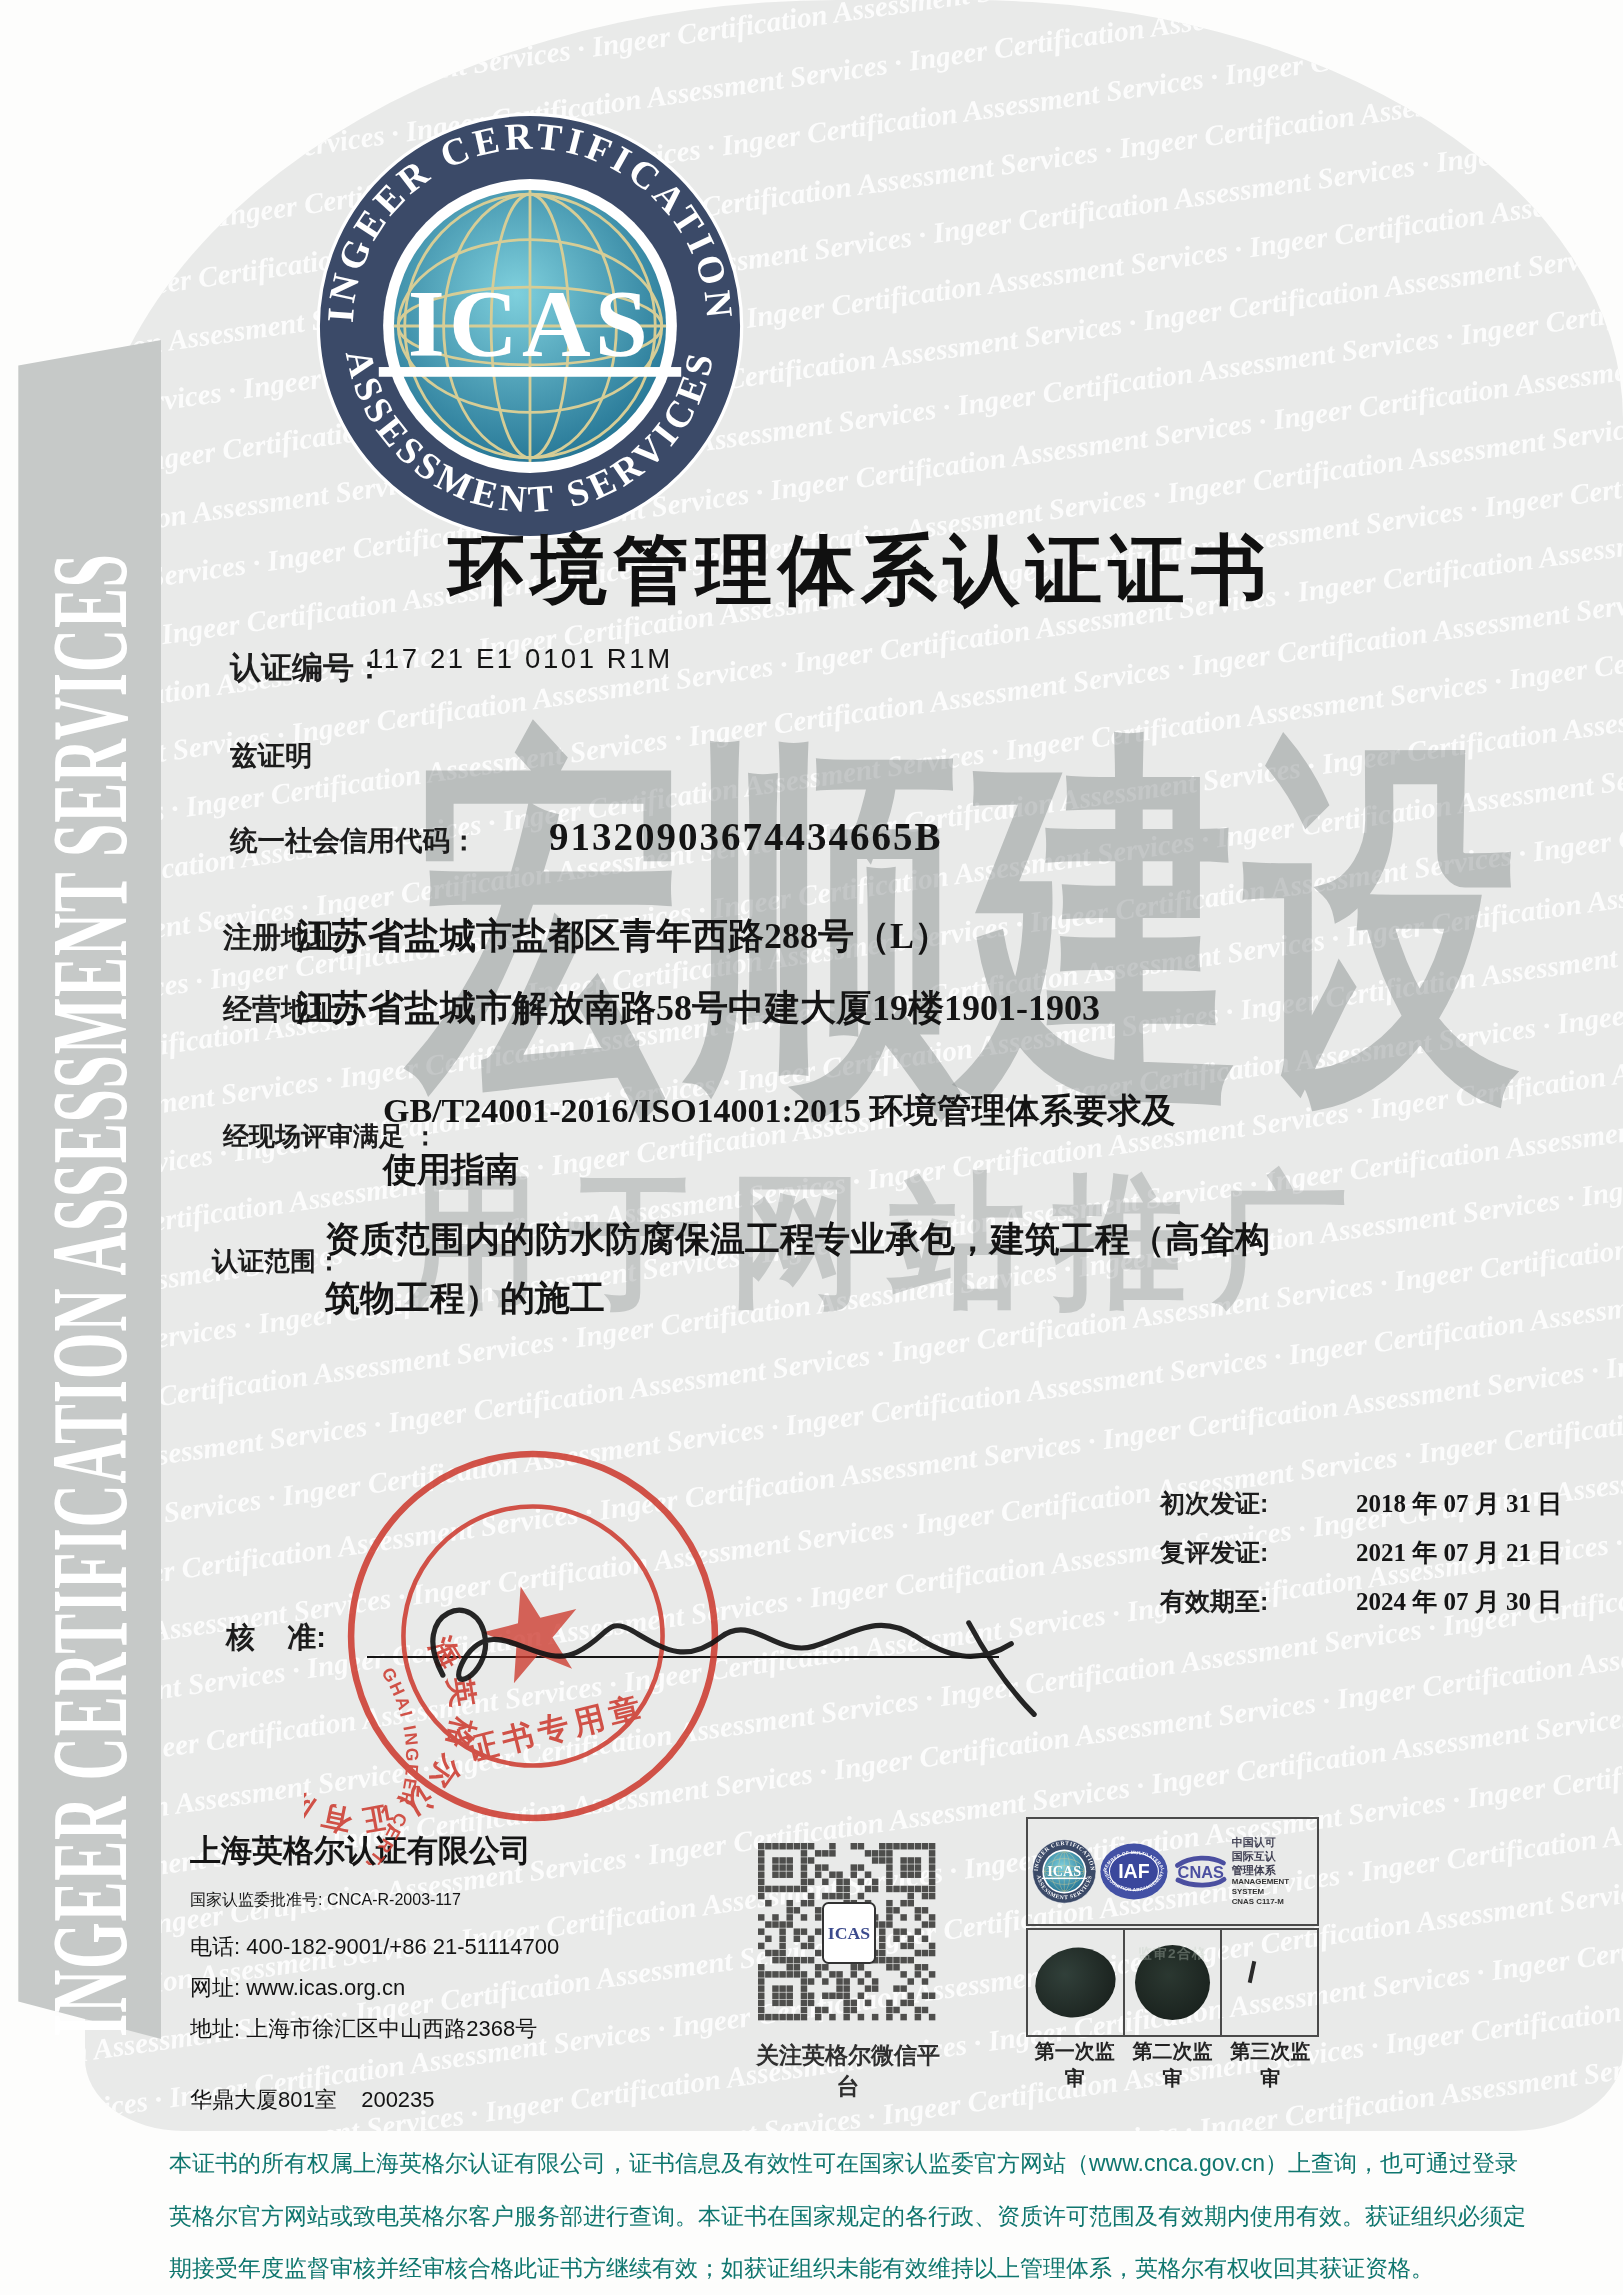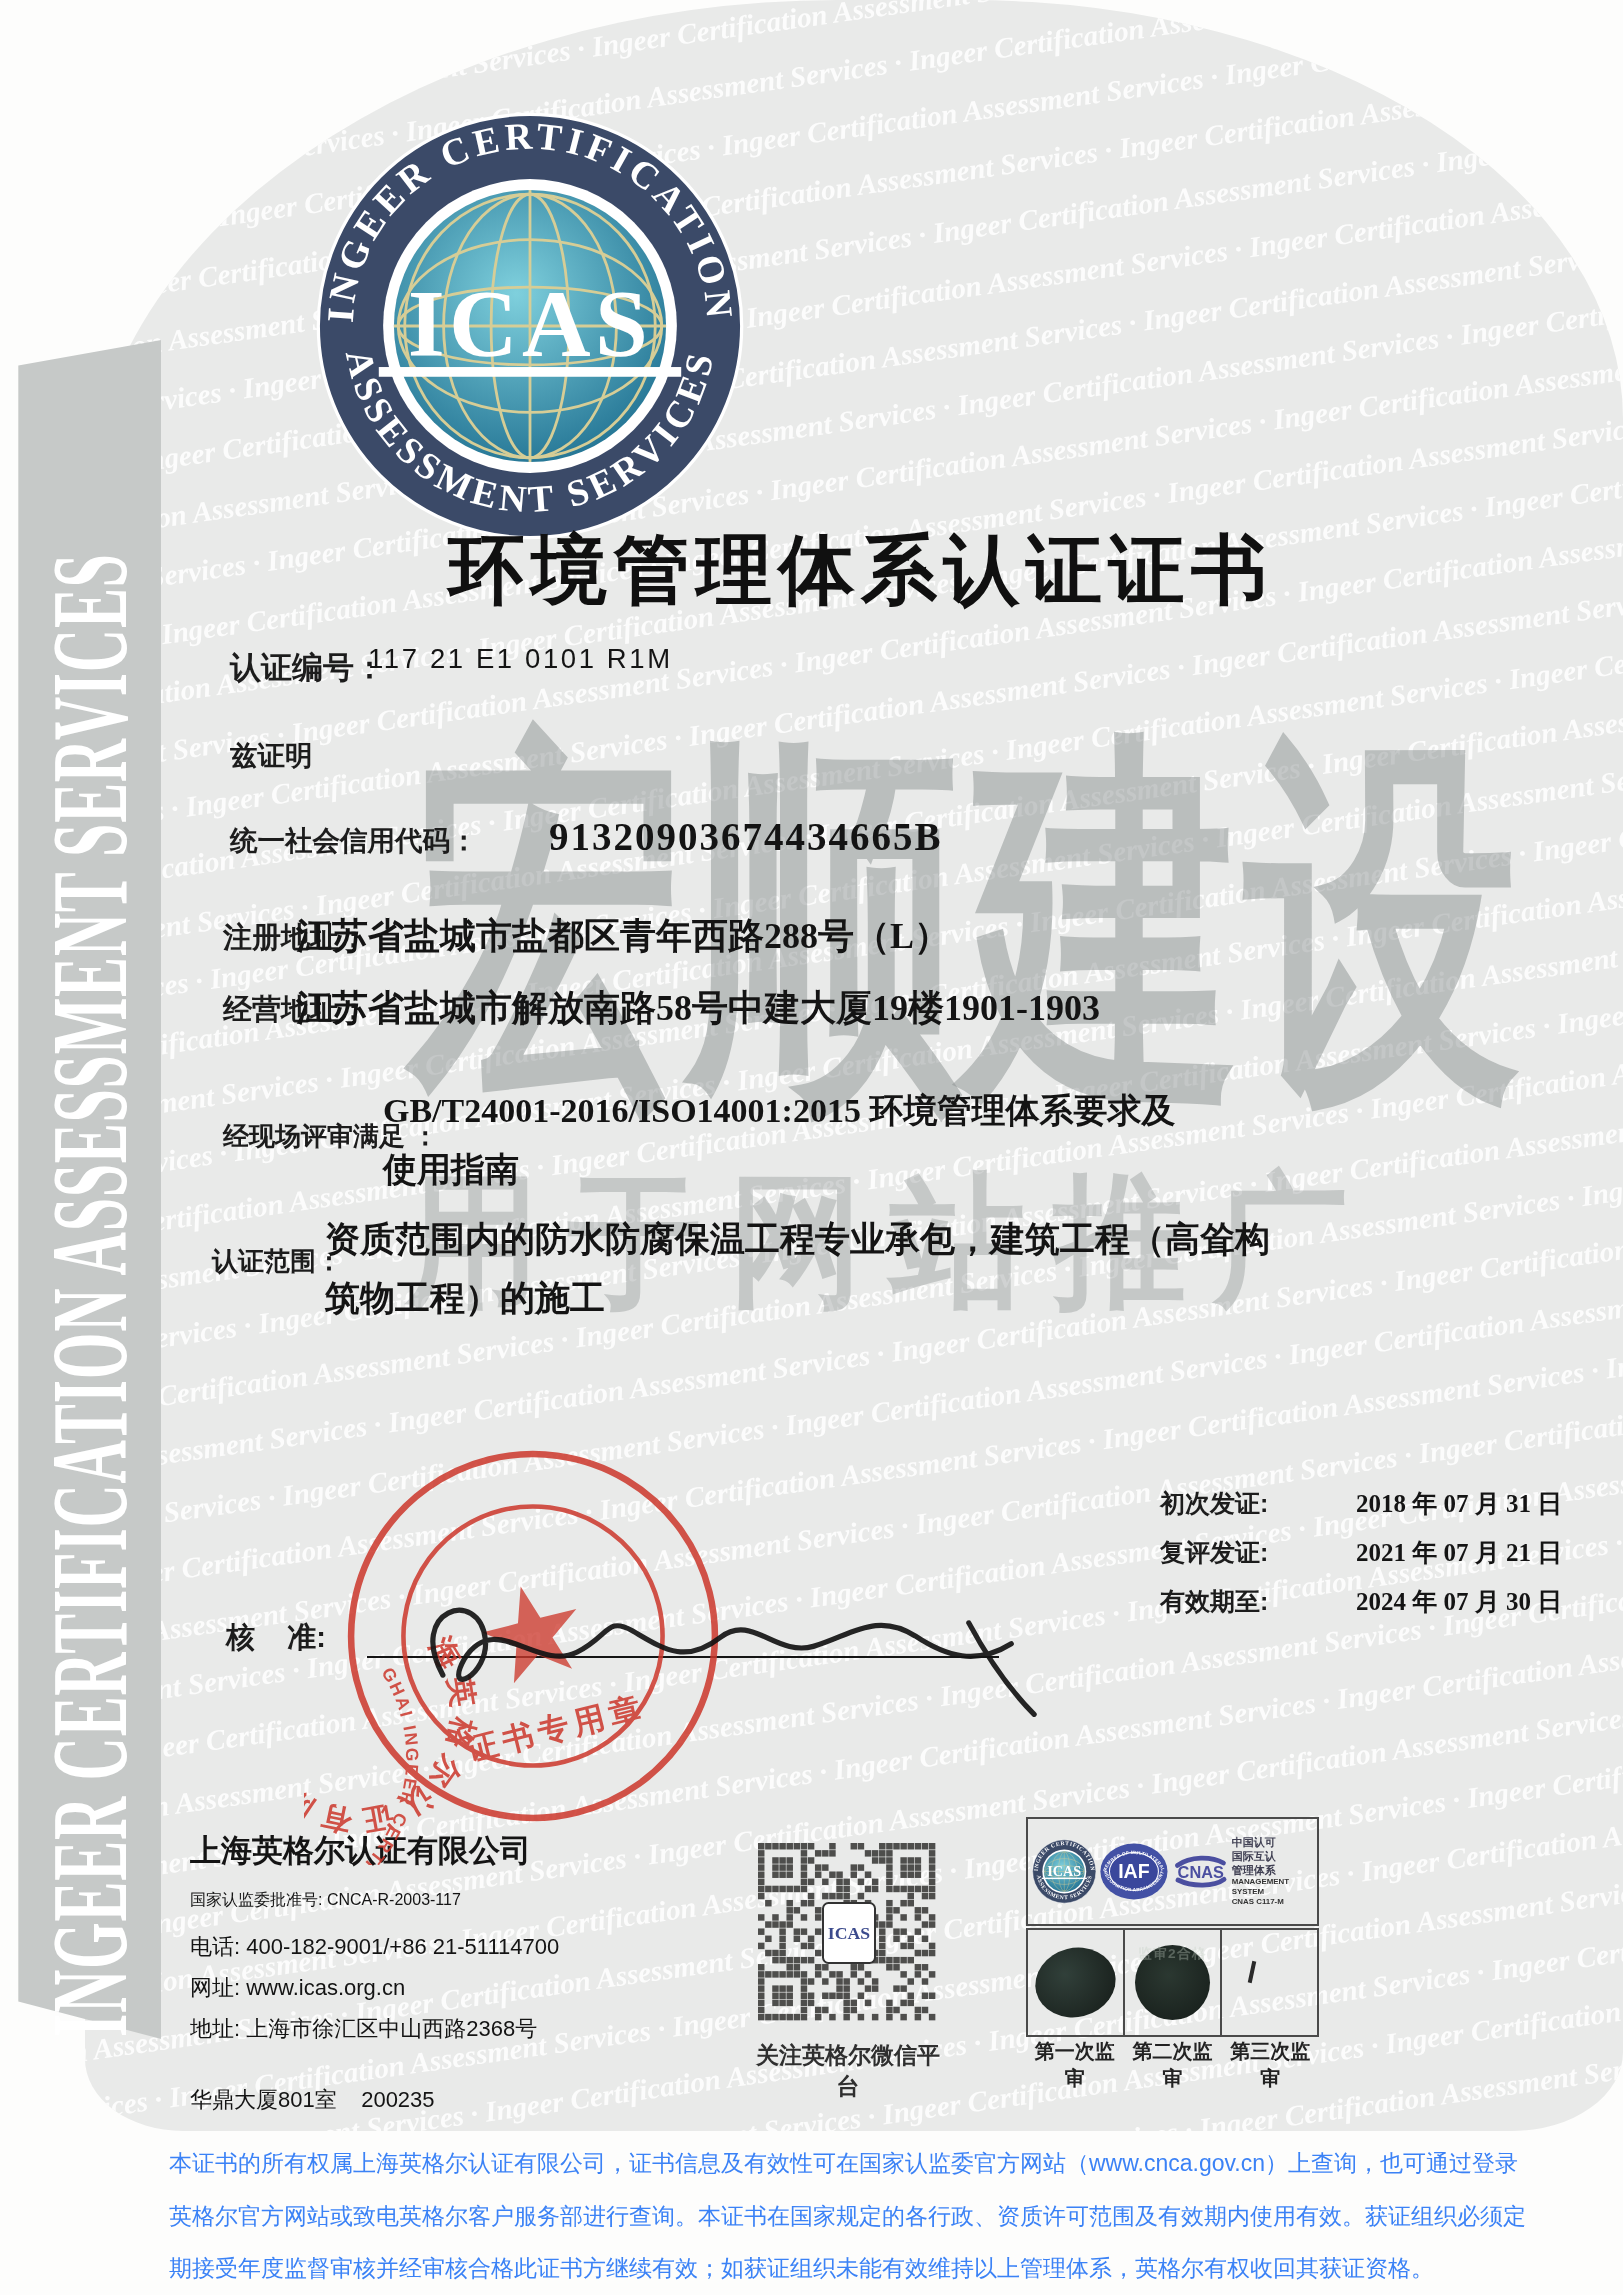--- a/index.html
+++ b/index.html
@@ -31,21 +31,21 @@
   .wm-small{left:406px;top:1169px;font-weight:800;font-size:134px;line-height:1;
         color:rgba(148,153,152,0.42);letter-spacing:27.5px;transform:scaleY(1.08);
         transform-origin:top left;z-index:2;white-space:nowrap;}
 
   
   .c{z-index:5;white-space:nowrap;color:#141414;}
   .lab{font-weight:600;color:#1c1c1c;}
   .serifv{font-family:"Liberation Serif",serif;font-weight:900;}
   .title{left:393px;top:520px;width:936px;text-align:center;font-size:76px;
         font-weight:900;letter-spacing:6.5px;color:#101010;}
-  .legal{font-size:23px;color:#3b82f6;font-weight:500;}
+  .legal{font-size:23px;color:#0f766e;font-weight:500;}
 
   
   .logos-box{left:1026px;top:1817px;width:293px;height:109px;border:2px solid #4a4a4a;
         display:flex;align-items:center;gap:2.6px;padding:0 3.9px;box-sizing:border-box;z-index:5;}
   .audit-table{left:1026px;top:1928px;width:293px;height:109px;border:2px solid #4a4a4a;
         display:flex;box-sizing:border-box;z-index:5;}
   .audit-cell{flex:1;display:flex;align-items:center;justify-content:center;position:relative;}
   .audit-cell.mid{border-left:2px solid #4a4a4a;border-right:2px solid #4a4a4a;}
   .audit-labels{left:1026px;top:2038px;width:293px;display:flex;z-index:5;}
   .audit-labels span{flex:1;text-align:center;font-size:20px;font-weight:600;color:#222;}

